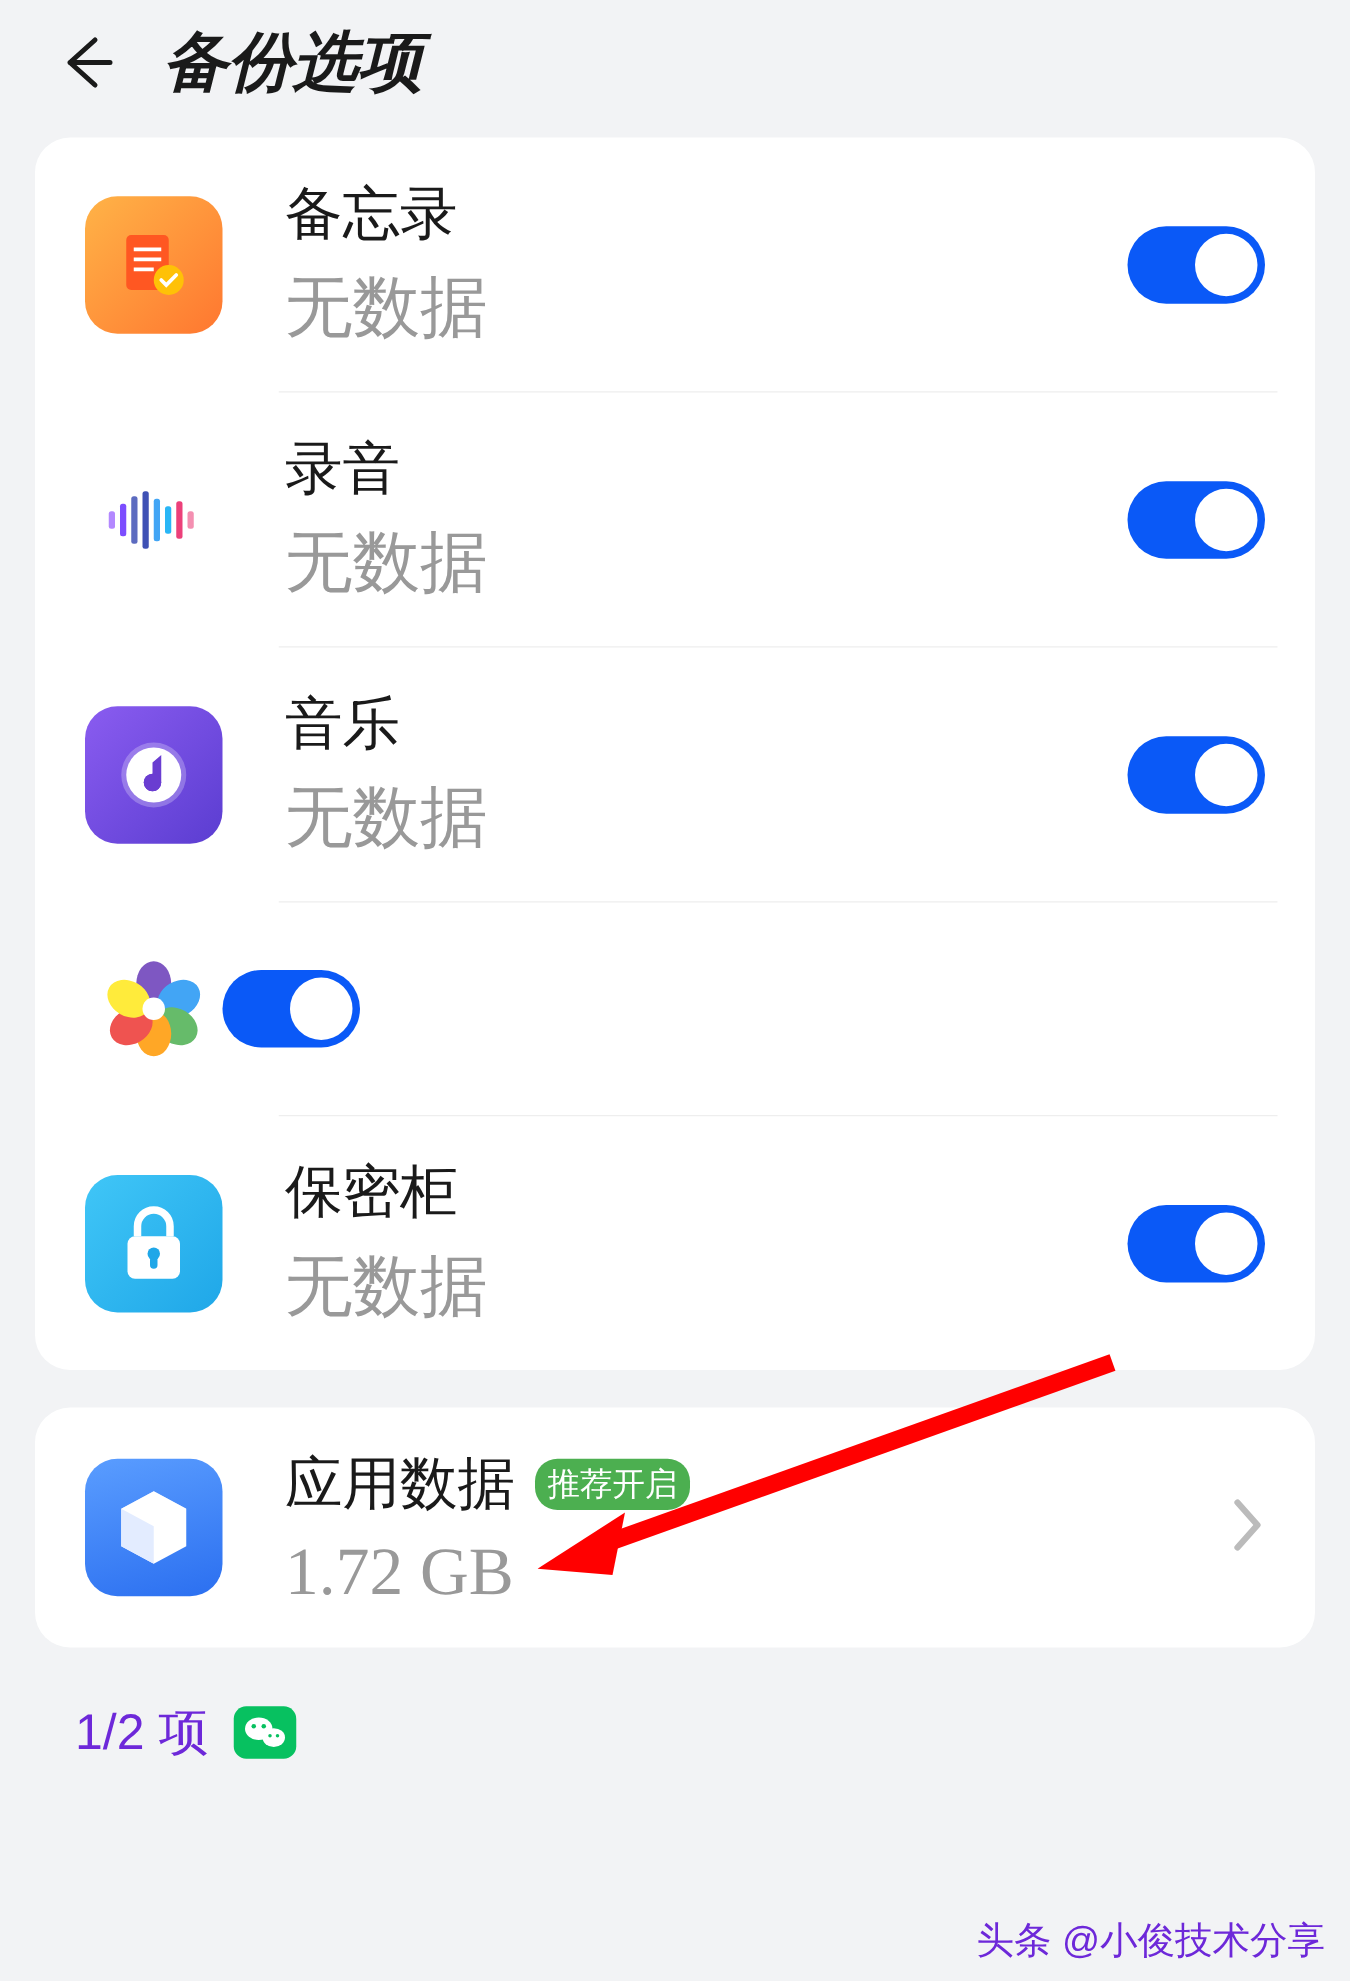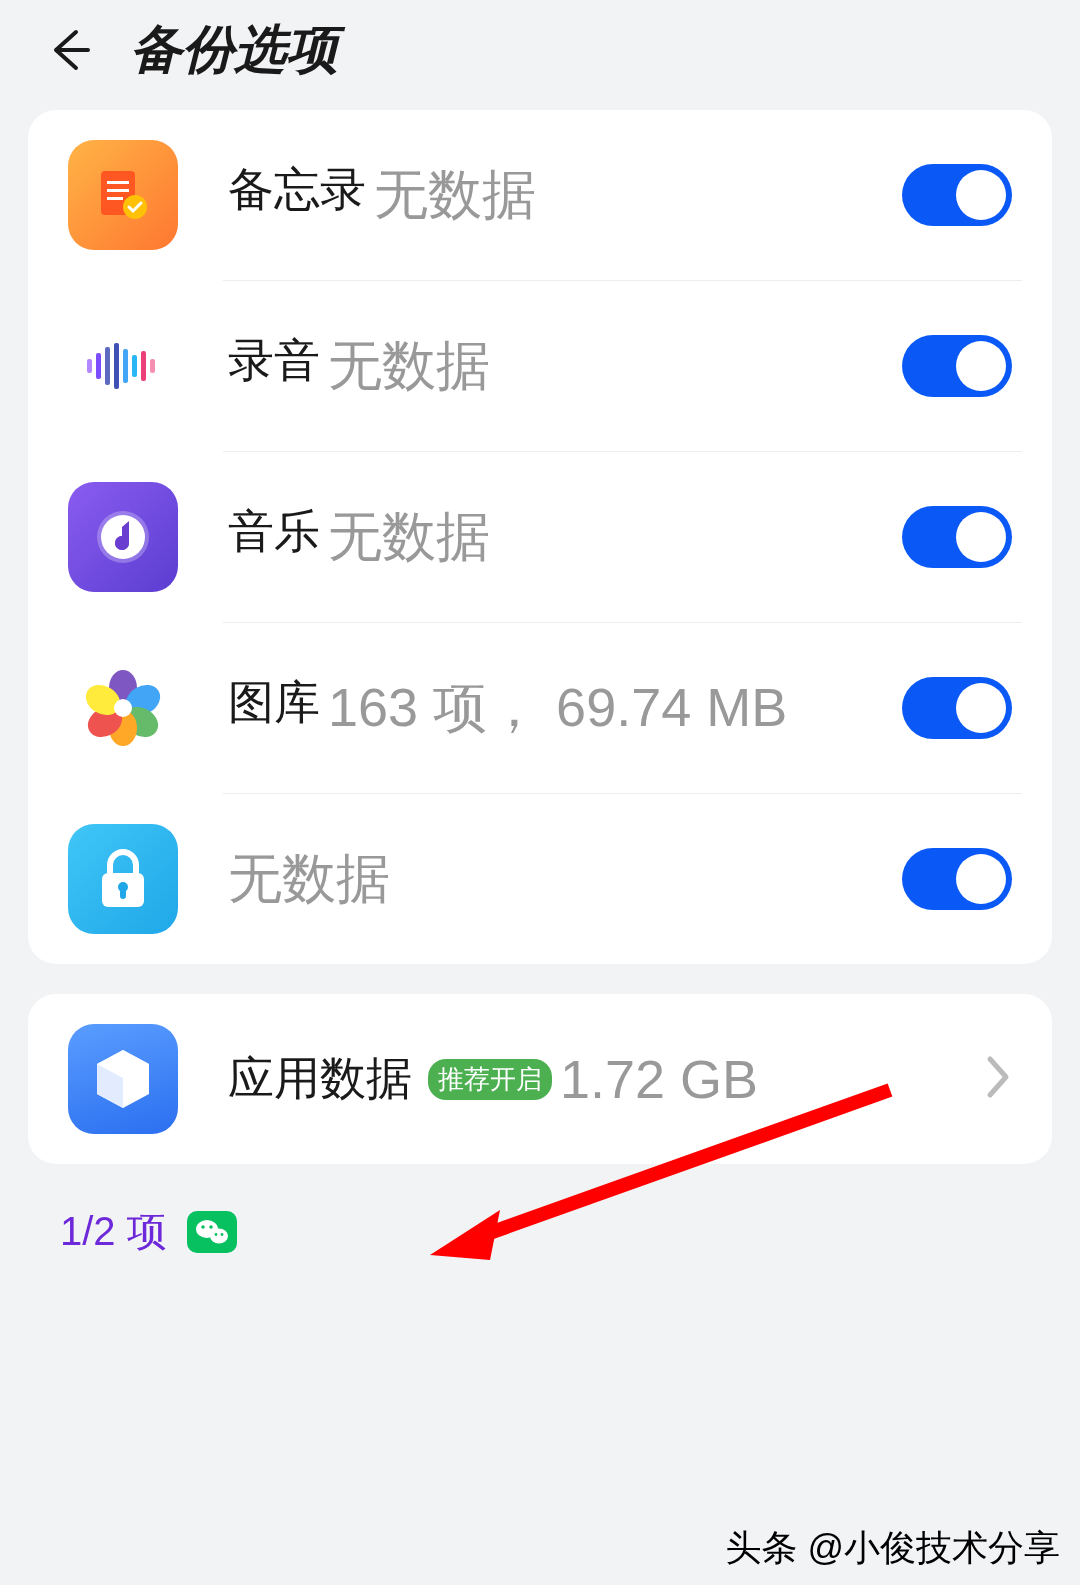--- a/index.html
+++ b/index.html
@@ -56,22 +56,23 @@
     display: flex;
     align-items: center;
     justify-content: center;
     flex-shrink: 0;
     margin-left: 10px;
   }
   .item-text {
     flex: 1;
     margin-left: 50px;
     display: flex;
-    flex-direction: row;
+    flex-direction: column;
     gap: 8px;
+    font-family: Liberation Serif, serif;
   }
   .title-row {
     display: flex;
     align-items: center;
     gap: 16px;
   }
   .item-title {
     font-size: 46px;
     color: #1a1a1a;
     font-weight: 500;
@@ -127,22 +128,22 @@
     background: #07c160;
     border-radius: 10px;
     display: flex;
     align-items: center;
     justify-content: center;
   }
   .watermark {
     position: absolute;
     bottom: 12px;
     right: 20px;
-    font-size: 36px;
-    color: #000000;
+    font-size: 30px;
+    color: #6d28d9;
   }
   .arrow-overlay {
     position: absolute;
     pointer-events: none;
   }
   
   .ic-notes { background: linear-gradient(135deg, #ffb347, #ff7730); }
   .ic-voice { background: #ffffff; }
   .ic-music { background: linear-gradient(135deg, #8a5cf0, #5b3dd1); }
   .ic-gallery { background: #ffffff; }
@@ -225,38 +226,35 @@
       <svg width="80" height="80" viewBox="0 0 80 80">
         <ellipse cx="40" cy="20" rx="14" ry="18" fill="#7e57c2"></ellipse>
         <ellipse cx="60" cy="32" rx="14" ry="18" fill="#42a5f5" transform="rotate(60 60 32)"></ellipse>
         <ellipse cx="58" cy="54" rx="14" ry="18" fill="#66bb6a" transform="rotate(120 58 54)"></ellipse>
         <ellipse cx="40" cy="60" rx="14" ry="18" fill="#ffa726"></ellipse>
         <ellipse cx="22" cy="54" rx="14" ry="18" fill="#ef5350" transform="rotate(60 22 54)"></ellipse>
         <ellipse cx="20" cy="32" rx="14" ry="18" fill="#ffeb3b" transform="rotate(120 20 32)"></ellipse>
         <circle cx="40" cy="40" r="9" fill="#ffffff"></circle>
       </svg>
     </div>
-    <div class="item-text">
-      <div class="item-title">图库</div>
-      <div class="item-subtitle">163 项，  69.74 MB</div>
-    </div>
     <div class="toggle"></div>
   </div>
   <div class="divider"></div>
 
   <div class="list-item">
     <div class="item-icon ic-vault">
       <svg width="54" height="64" viewBox="0 0 54 64">
         <path d="M14 26 V18 a13 13 0 0 1 26 0 V26" stroke="#ffffff" stroke-width="6" fill="none"></path>
         <rect x="6" y="26" width="42" height="34" rx="6" fill="#ffffff"></rect>
         <circle cx="27" cy="40" r="5" fill="#1fa7e8"></circle>
         <rect x="24" y="42" width="6" height="10" rx="3" fill="#1fa7e8"></rect>
       </svg>
     </div>
     <div class="item-text">
+      <div class="item-title">保密柜</div>
       <div class="item-subtitle">无数据</div>
     </div>
     <div class="toggle"></div>
   </div>
 
 </div>
 
 <div class="card">
   <div class="list-item">
     <div class="item-icon ic-appdata">

